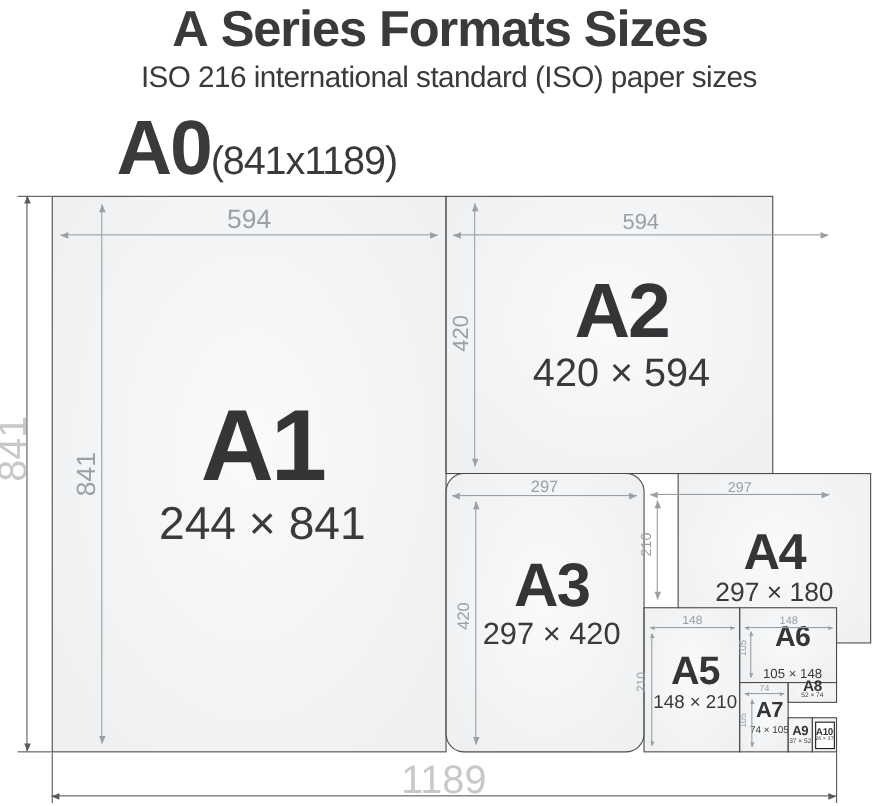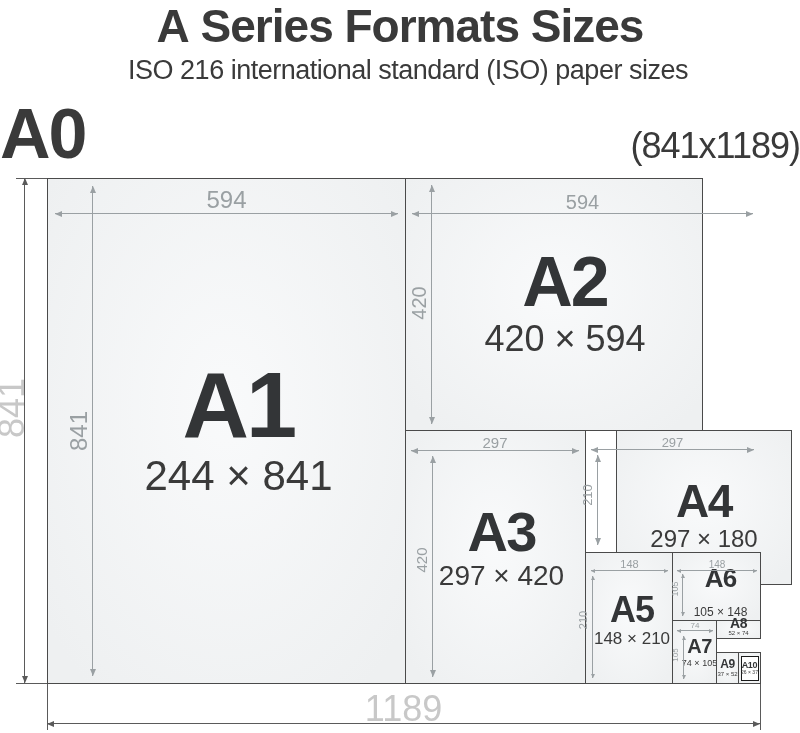--- a/index.html
+++ b/index.html
@@ -5,21 +5,21 @@
   html,body{margin:0;padding:0;background:#ffffff;}
   body{width:800px;height:733px;overflow:hidden;font-family:"Liberation Sans",sans-serif;}
   .page{position:relative;width:800px;height:733px;background:#fff;}
 
   
   .hdr{position:absolute;left:0;top:0;width:100%;text-align:center;}
   .title{margin:0;padding-top:2px;font-size:46px;line-height:1.05;font-weight:700;
          letter-spacing:-1px;color:var(--ink,#3a3a3a);}
   .title .t-black{font-weight:900;}
   .subtitle{margin-top:5px;font-size:27px;font-weight:400;color:var(--ink,#3a3a3a);letter-spacing:-0.5px;margin-left:16px;}
-  .a0row{margin-top:13px;display:flex;justify-content:space-between;align-items:baseline;}
+  .a0row{margin-top:13px;padding-left:106px;display:flex;justify-content:flex-start;align-items:baseline;}
   .a0big{font-size:70px;font-weight:700;color:var(--ink,#3a3a3a);line-height:1;letter-spacing:-2px;}
   .a0dims{font-size:36px;font-weight:400;color:var(--ink,#3a3a3a);letter-spacing:-1px;}
 
   
   .diagram{position:absolute;inset:0;}
   .cell{position:absolute;box-sizing:border-box;border:1px solid var(--border,#4a4a4a);
         background:radial-gradient(ellipse at 50% 45%, #f9fafb 0%, var(--paper,#eef0f1) 90%);
         display:flex;align-items:center;justify-content:center;}
   .cell-inner{display:flex;flex-direction:column;align-items:center;justify-content:center;text-align:center;}
   .plabel{font-weight:700;line-height:0.95;color:#333537;letter-spacing:-0.03em;}
@@ -73,21 +73,21 @@
       </div>
     </div>
 
     <div class="cell" style="left:405px;top:178px;width:298px;height:253px;">
       <div class="cell-inner" style="padding-left:22px;">
         <div class="plabel" style="font-size:70px;">A2</div>
         <div class="psize" style="font-size:36px;">420 × 594</div>
       </div>
     </div>
 
-    <div class="cell" style="left:405px;top:430px;width:181px;height:254px;">
+    <div class="cell" style="left:405px;top:430px;width:181px;height:254px;border-radius:17px;">
       <div class="cell-inner" style="padding-left:12px;padding-bottom:17px;">
         <div class="plabel" style="font-size:56px;">A3</div>
         <div class="psize" style="font-size:28px;">297 × 420</div>
       </div>
     </div>
 
     <div class="cell" style="left:616px;top:430px;width:176px;height:155px;">
       <div class="cell-inner" style="padding-top:18px;">
         <div class="plabel" style="font-size:46px;">A4</div>
         <div class="psize" style="font-size:24px;">297 × 180</div>

